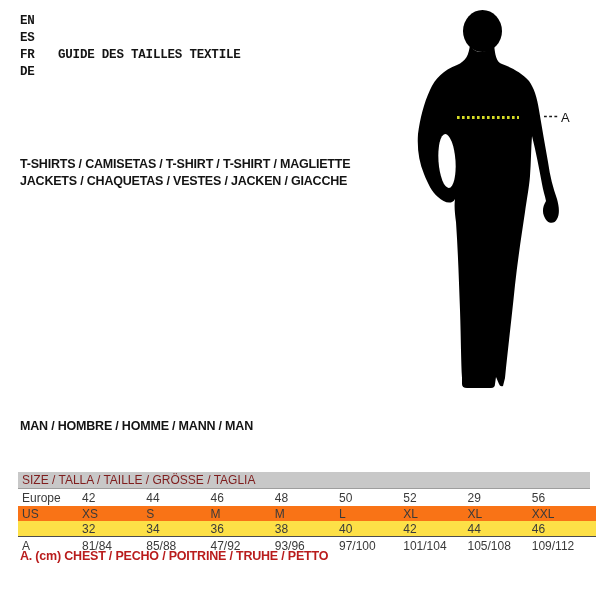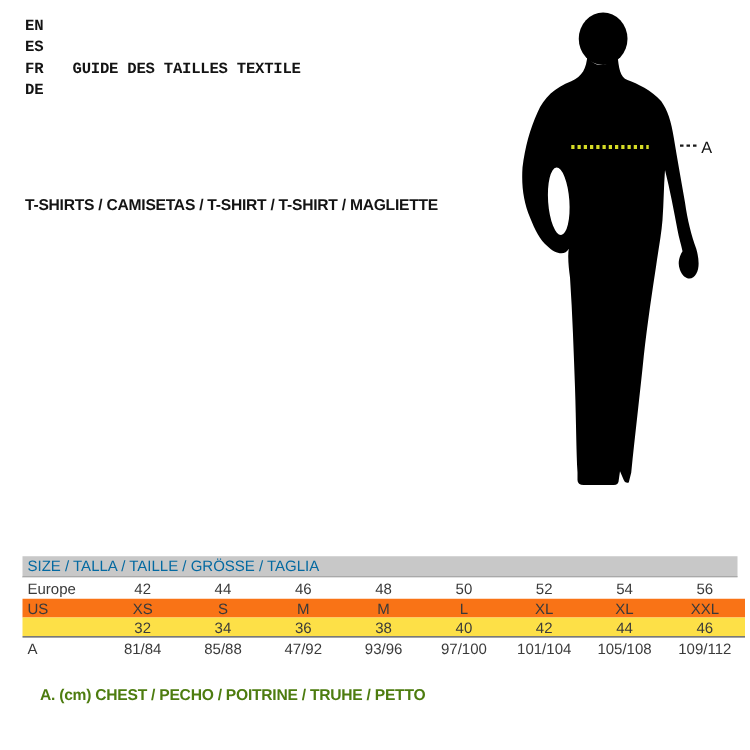--- a/index.html
+++ b/index.html
@@ -26,32 +26,32 @@
 
   
   .section-title { position:absolute; left:20px; top:419px;
                    font-size:12.5px; font-weight:bold; letter-spacing:-0.2px; color:#141414; }
 
   
   .size-table { position:absolute; left:18px; top:445px; width:578px;
                 font-size:12px; color:#3a3a3a; }
   .thead { height:16px; line-height:16px; background:#c8c8c8;
            border-bottom:1px solid #9e9e9e; padding-left:4px; width:568px;
-           font-size:12px; color:#0369a1; }
+           font-size:12px; color:#7f1d1d;margin-top:27px; }
   .trow { display:flex; align-items:center; }
   .trow.r0 { height:17px; background:#ffffff; }
   .trow.r1 { height:15px; background:#f97316; }
   .trow.r2 { height:15px; background:#fde047; }
   .trow.r3 { height:17px; background:#ffffff; border-top:1px solid #4d4d4d; }
   .tlabel { width:60px; flex:0 0 60px; padding-left:4px; text-align:left; }
-  .tcell { flex:1; text-align:center; }
+  .tcell { flex:1; text-align:left; }
 
   
-  .footnote { position:absolute; left:32px; top:549px;
-              font-size:12.5px; font-weight:bold; letter-spacing:-0.2px; color:#4d7c0f; }
+  .footnote { position:absolute; left:20px; top:549px;
+              font-size:12.5px; font-weight:bold; letter-spacing:-0.2px; color:#b91c1c; }
 </style>
 </head>
 <body>
 
 <div class="canvas">
 
   <div class="lang-list">
     <div class="lang-row">
       <span class="lang-code">EN</span>
     </div>
@@ -62,20 +62,21 @@
       <span class="lang-code">FR</span>
       <span class="lang-label">GUIDE DES TAILLES TEXTILE</span>
     </div>
     <div class="lang-row">
       <span class="lang-code">DE</span>
     </div>
   </div>
 
   <div class="categories">
     <div>T-SHIRTS / CAMISETAS / T-SHIRT / T-SHIRT / MAGLIETTE</div>
+    <div>JACKETS / CHAQUETAS / VESTES / JACKEN / GIACCHE</div>
   </div>
 
   <svg class="figure-svg" viewBox="0 0 600 600" xmlns="http://www.w3.org/2000/svg">
     <ellipse cx="482.5" cy="31" rx="19.5" ry="21" fill="#000000"></ellipse>
     <path d="M 470,44
              C 469,55 466,61 457,65
              C 444,70 435,78 430,90
              C 424,103 420,118 418,134
              C 417,149 419,162 424,174
              C 428,184 432,192 438,197
@@ -107,33 +108,34 @@
              C 496,62 495,54 494,44
              C 490,50 485,52 481,52
              C 476,52 473,50 470,44
              Z" fill="#000000"></path>
     <ellipse cx="447" cy="161" rx="8.5" ry="27" transform="rotate(-4 447 161)" fill="#ffffff"></ellipse>
     <line x1="457" y1="117.5" x2="519" y2="117.5" stroke-width="3.2" stroke-dasharray="2.6 2.4" stroke="#d6dc26"></line>
     <line x1="544" y1="116.5" x2="559" y2="116.5" stroke-width="1.7" stroke-dasharray="2.8 2.4" stroke="#1a1a1a"></line>
   </svg>
   <span class="measure-a">A</span>
 
+  <div class="section-title">MAN / HOMBRE / HOMME / MANN / MAN</div>
 
   <div class="size-table">
     <div class="thead">SIZE / TALLA / TAILLE / GRÖSSE / TAGLIA</div>
 
     <div class="trow r0">
       <span class="tlabel">Europe</span>
       <span class="tcell">42</span>
       <span class="tcell">44</span>
       <span class="tcell">46</span>
       <span class="tcell">48</span>
       <span class="tcell">50</span>
       <span class="tcell">52</span>
-      <span class="tcell">54</span>
+      <span class="tcell">29</span>
       <span class="tcell">56</span>
     </div>
 
     <div class="trow r1">
       <span class="tlabel">US</span>
       <span class="tcell">XS</span>
       <span class="tcell">S</span>
       <span class="tcell">M</span>
       <span class="tcell">M</span>
       <span class="tcell">L</span>

